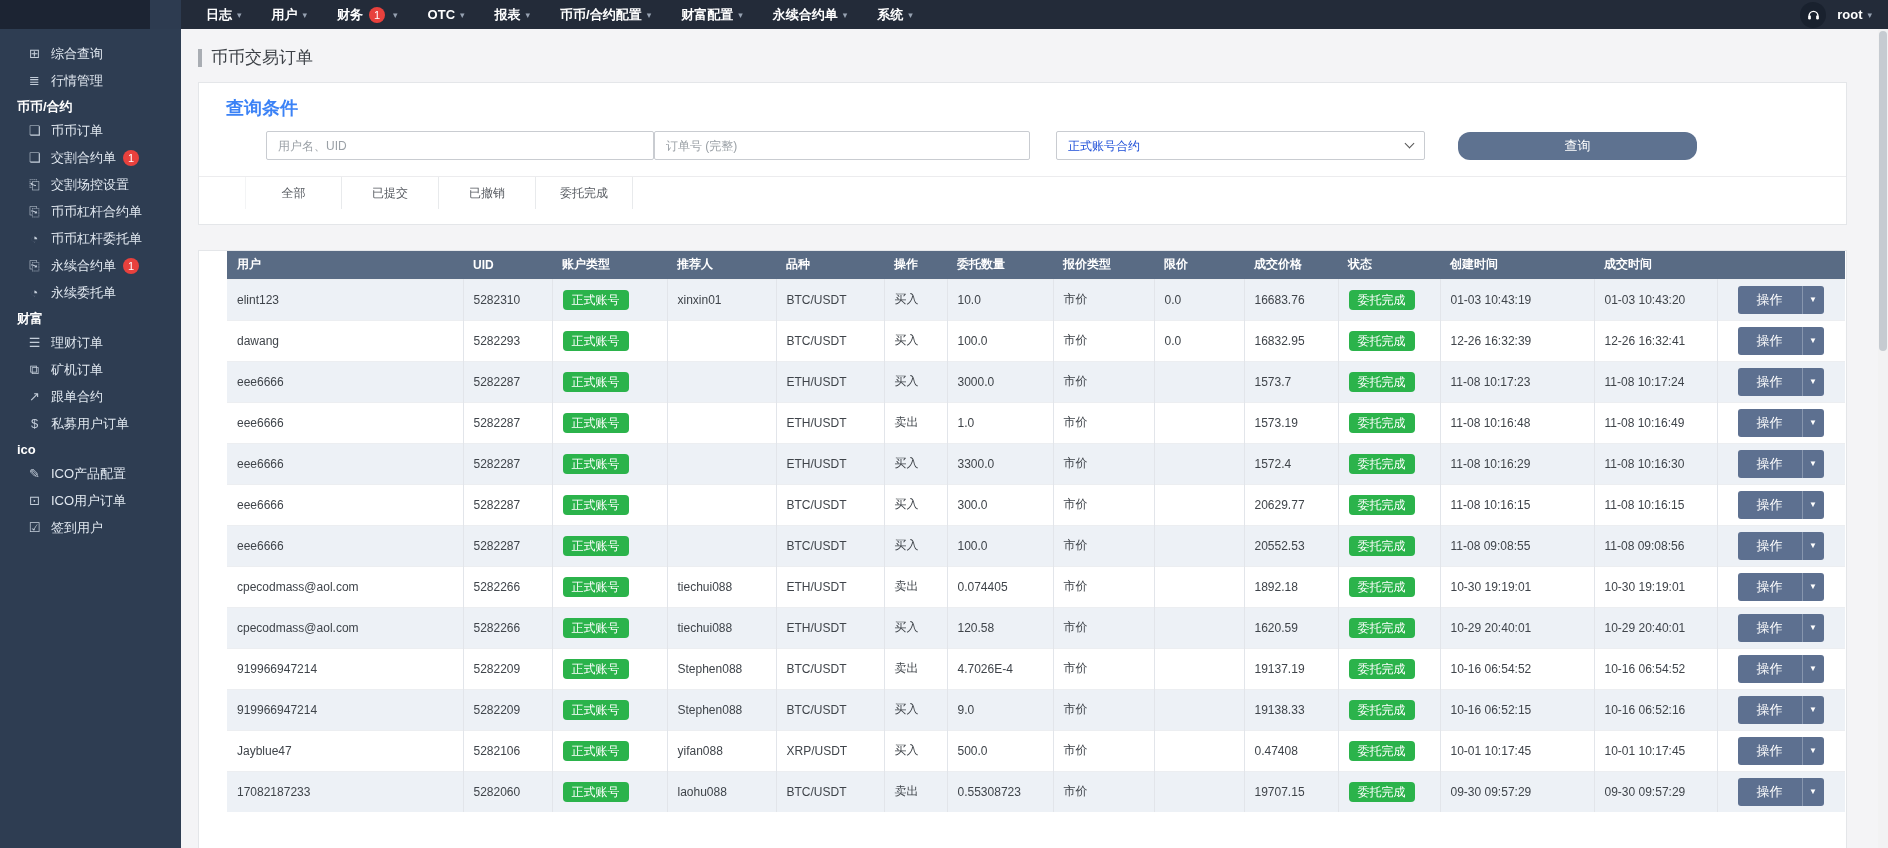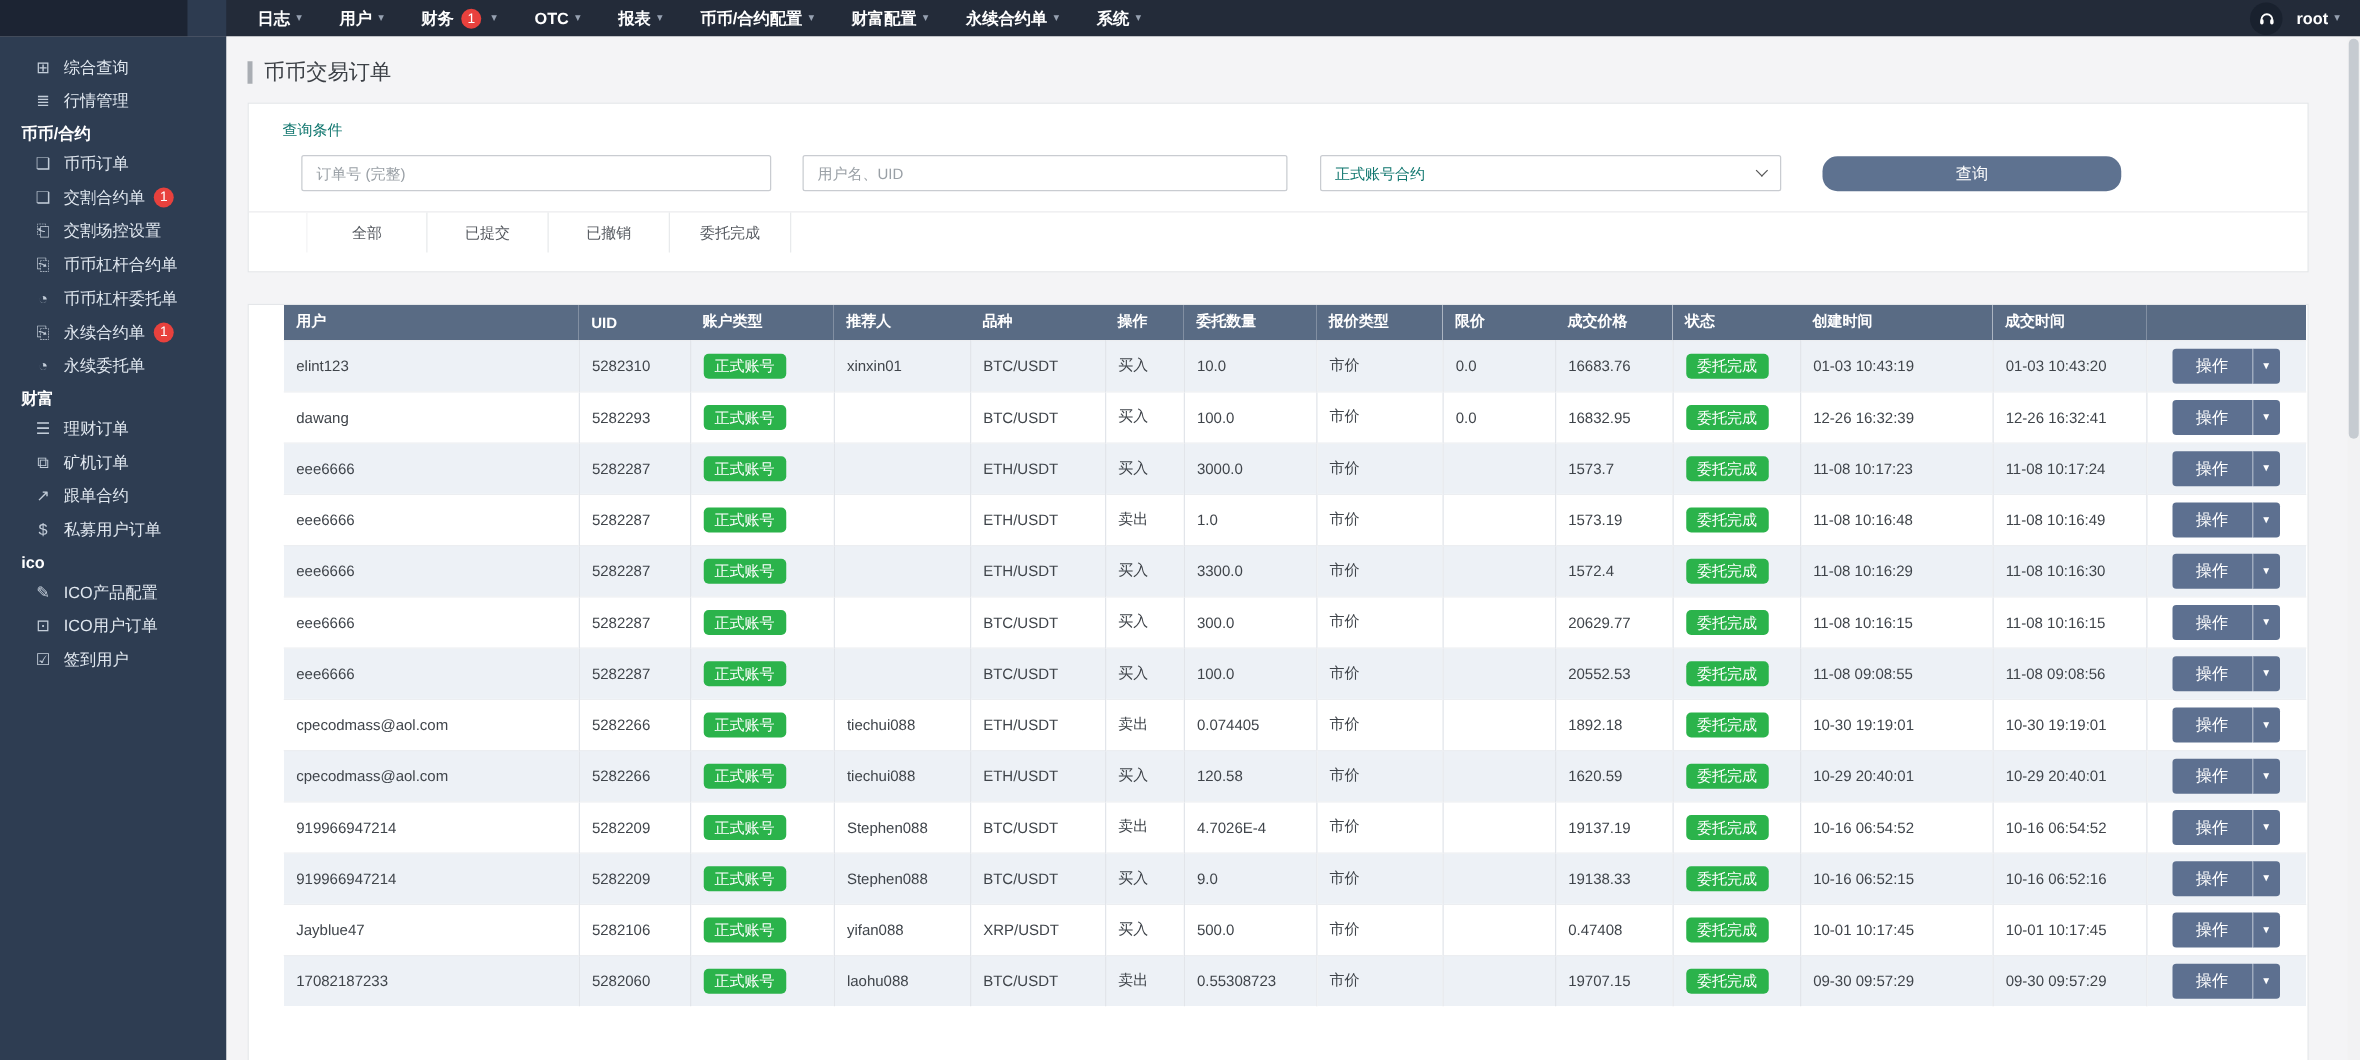--- a/index.html
+++ b/index.html
@@ -33,30 +33,30 @@
                   font-weight:bold; white-space:nowrap; }
   .side-badge { background:#e8413d; color:#fff; border-radius:50%; min-width:16px; height:16px;
                 line-height:16px; text-align:center; font-size:11px; margin-left:7px; }
   
   .main { position:absolute; left:181px; top:29px; right:0; bottom:0; overflow:hidden; }
   .page-title { display:flex; align-items:center; margin:17px 0 0 17px; }
   .title-bar { width:4px; height:18px; background:#a9adb3; margin-right:9px; }
   .title-text { font-size:17px; color:#3c4046; }
   .card { background:#fff; border:1px solid #e4e6e9; margin-left:17px; margin-right:41px; }
   .card-query { margin-top:13px; }
-  .panel-title { font-size:12px; font-weight:normal; color:#0f766e; padding:13px 0 0 27px; }
+  .panel-title { font-size:18px; font-weight:bold; color:#3b82f6; padding:13px 0 0 27px; }
   .form-row { display:flex; align-items:center; margin:11px 0 0 42px; }
   .text-input { height:29px; border:1px solid #c9ccd1; border-radius:2px; padding:0 11px;
                 font-size:12px; color:#333; background:#fff; outline:none; }
   .text-input::placeholder { color:#9aa0a6; }
   #order-input { width:376px; }
   #user-input  { width:388px; margin-left:25px; }
   .select-wrap { position:relative; margin-left:26px; width:369px; }
   .select-wrap select { width:100%; height:29px; border:1px solid #c9ccd1; border-radius:2px;
-                        font-size:12px; color:#0f766e; padding:0 11px; appearance:none;
+                        font-size:12px; color:#1d4ed8; padding:0 11px; appearance:none;
                         -webkit-appearance:none; background:#fff; outline:none; cursor:pointer; }
   .select-caret { position:absolute; right:12px; top:9px; width:7px; height:7px;
                   border-right:1.6px solid #555; border-bottom:1.6px solid #555;
                   transform:rotate(45deg); pointer-events:none; }
   .search-btn { margin-left:33px; width:239px; height:28px; background:#5e7290; color:#fff;
                 border:none; border-radius:12px; font-size:13px; cursor:pointer; }
   .tabs { display:flex; margin-top:16px; border-top:1px solid #ececee; padding:0 0 15px 46px; }
   .tab { width:97px; text-align:center; line-height:32px; height:32px; font-size:12px;
          color:#565a60; border-right:1px solid #e8eaec; cursor:pointer; white-space:nowrap; }
   .tab:first-child { border-left:1px solid #f3f4f5; }
@@ -220,22 +220,22 @@
 <div class="main">
 
   <div class="page-title">
     <div class="title-bar"></div>
     <div class="title-text">币币交易订单</div>
   </div>
 
   <div class="card card-query">
     <div class="panel-title">查询条件</div>
     <div class="form-row">
+      <input class="text-input" id="user-input" type="text" placeholder="用户名、UID" style="">
       <input class="text-input" id="order-input" type="text" placeholder="订单号 (完整)" style="">
-      <input class="text-input" id="user-input" type="text" placeholder="用户名、UID" style="">
       <div class="select-wrap">
         <select>
           <option>正式账号合约</option>
         </select>
         <span class="select-caret"></span>
       </div>
       <button class="search-btn">查询</button>
     </div>
     <div class="tabs" id="status-tabs">
         <div class="tab">全部</div>

